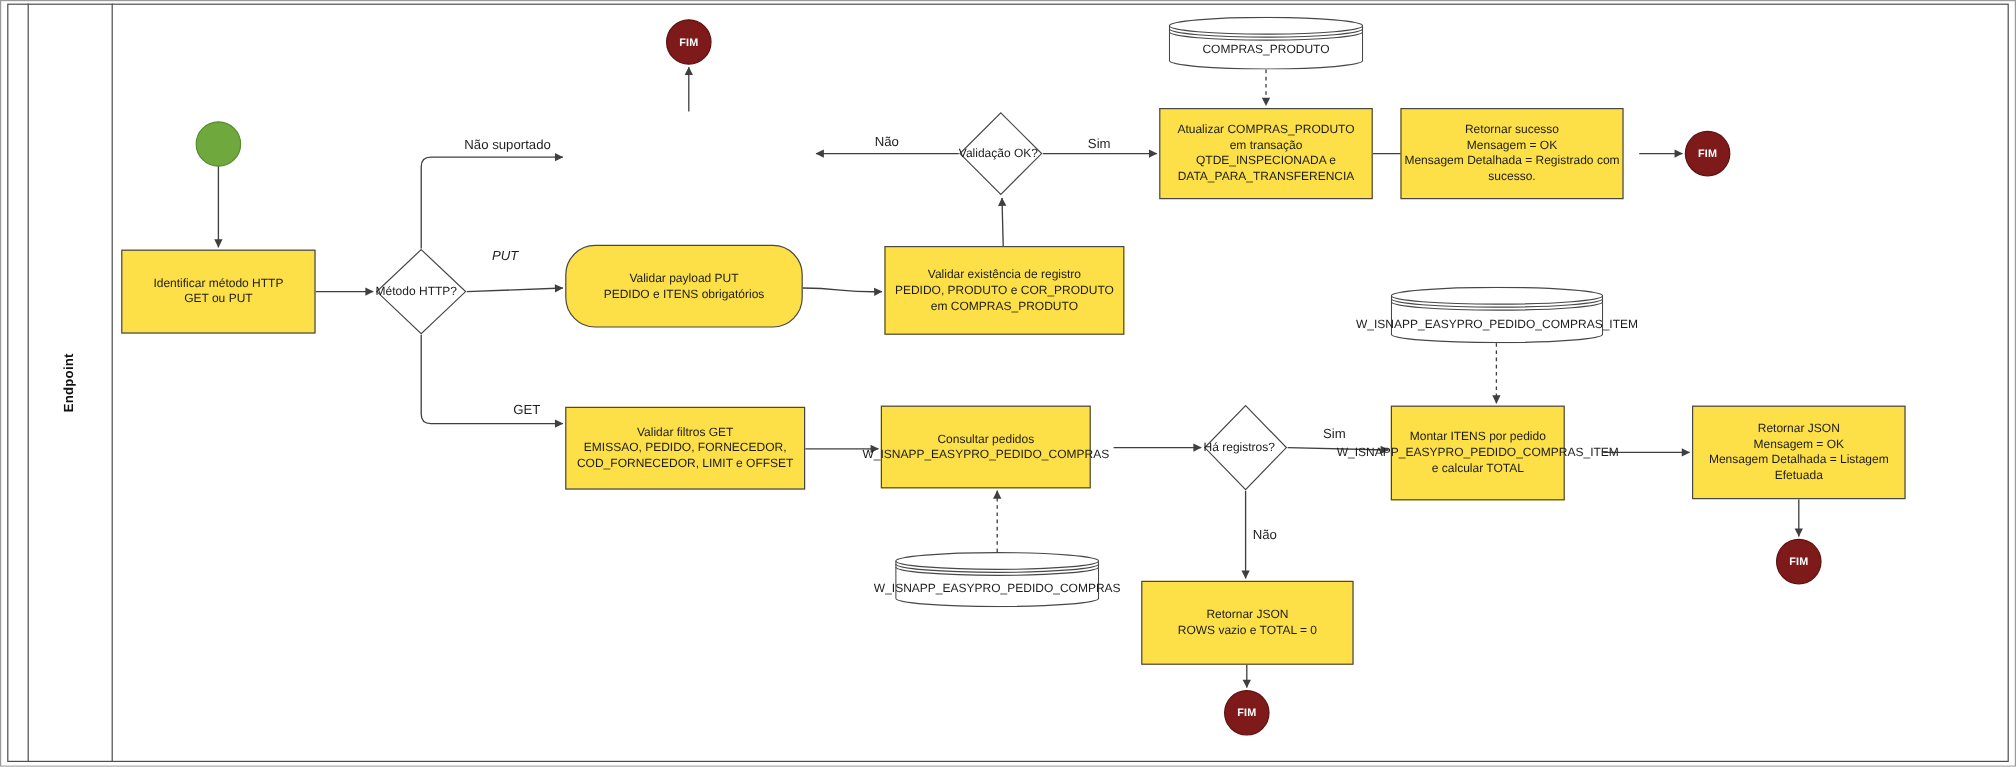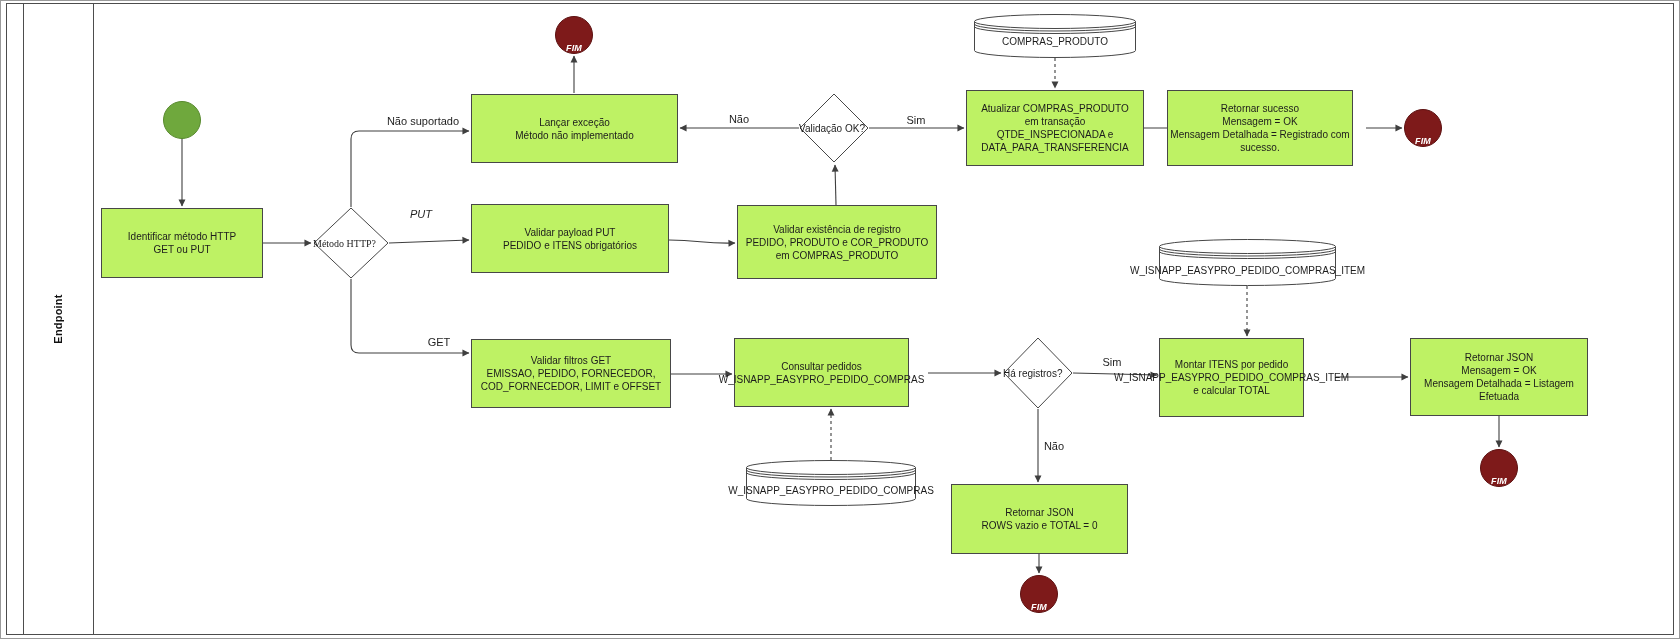--- a/index.html
+++ b/index.html
@@ -22,34 +22,33 @@
   .lane-title span {
     transform:rotate(-90deg); font-size:11px; font-weight:bold; color:#111;
     white-space:nowrap; letter-spacing:.2px;
   }
   svg.wires { position:absolute; left:0; top:0; }
   .edge { stroke:#3f3f3f; stroke-width:1.1; fill:none; }
   .edge.dashed { stroke-dasharray:3 3; }
 
   .node { position:absolute; box-sizing:border-box; }
   .box {
-    background:#bef264; border:1px solid #474747;
+    background:#fde047; border:1px solid #474747;
     display:flex; align-items:center; justify-content:center;
   }
   .box-text {
     white-space:pre; text-align:center; font-size:10px; line-height:13px;
     width:max-content;
   }
   .diamond { display:flex; align-items:center; justify-content:flex-start; }
   .diamond svg { position:absolute; left:0; top:0; }
   .diamond .box-text { position:relative; z-index:2; }
   .circle {
-    border-radius:50%; display:flex; align-items:flex-end; justify-content:center;
+    border-radius:50%; display:flex; align-items:center; justify-content:center;
     box-sizing:border-box;
-    font-style:italic;
   }
   .circle.start { background:#6fa83d; border:1px solid #588a2e; }
   .circle.end   { background:#7e1a1a; border:1px solid #5d1111; }
   .circle.end .fim-label { color:#fff; font-size:9px; font-weight:bold; letter-spacing:.2px; }
   .cyl { }
   .cyl svg { position:absolute; left:0; top:0; }
   .cyl-label {
     position:absolute; left:50%; top:0; transform:translateX(-50%);
     font-size:10px; white-space:nowrap; z-index:2; text-align:center;
   }
@@ -119,37 +118,33 @@
     <span class="fim-label">FIM</span>
   </div>
   <div class="node circle end" style="left:1479px; top:448px; width:38px; height:38px;">
     <span class="fim-label">FIM</span>
   </div>
 
   <div class="node box" style="left:100px; top:207px; width:162px; height:70px;">
     <span class="box-text">Identificar método HTTP
 GET ou PUT</span>
   </div>
-  <div class="node box" style="left:470px; top:93px; width:207px; height:69px;">
-    <span class="box-text">Lançar exceção
-Método não implementado</span>
-  </div>
   <div class="node box" style="left:965px; top:89px; width:178px; height:76px;">
     <span class="box-text">Atualizar COMPRAS_PRODUTO
 em transação
 QTDE_INSPECIONADA e
 DATA_PARA_TRANSFERENCIA</span>
   </div>
   <div class="node box" style="left:1166px; top:89px; width:186px; height:76px;">
     <span class="box-text">Retornar sucesso
 Mensagem = OK
 Mensagem Detalhada = Registrado com
 sucesso.</span>
   </div>
-  <div class="node box" style="left:470px; top:203px; width:198px; height:69px;">
+  <div class="node box" style="left:470px; top:203px; width:198px; height:69px;border-radius:25px;">
     <span class="box-text">Validar payload PUT
 PEDIDO e ITENS obrigatórios</span>
   </div>
   <div class="node box" style="left:470px; top:338px; width:200px; height:69px;">
     <span class="box-text">Validar filtros GET
 EMISSAO, PEDIDO, FORNECEDOR,
 COD_FORNECEDOR, LIMIT e OFFSET</span>
   </div>
   <div class="node box" style="left:736px; top:204px; width:200px; height:74px;">
     <span class="box-text">Validar existência de registro
@@ -169,21 +164,21 @@
     <span class="box-text">Retornar JSON
 Mensagem = OK
 Mensagem Detalhada = Listagem
 Efetuada</span>
   </div>
   <div class="node box" style="left:950px; top:483px; width:177px; height:70px;">
     <span class="box-text">Retornar JSON
 ROWS vazio e TOTAL = 0</span>
   </div>
 
-  <div class="node diamond" style="left:312px; top:206px; width:76px; height:72px;font-family:Liberation Serif, serif;">
+  <div class="node diamond" style="left:312px; top:206px; width:76px; height:72px;">
     <svg width="76" height="72" viewBox="0 0 76 72">
       <polygon points="38,1 75,36 38,71 1,36" fill="#ffffff" stroke="#474747" stroke-width="1"></polygon>
     </svg>
     <span class="box-text">Método HTTP?</span>
   </div>
   <div class="node diamond" style="left:798px; top:92px; width:70px; height:70px;">
     <svg width="70" height="70" viewBox="0 0 70 70">
       <polygon points="35,1 69,35 35,69 1,35" fill="#ffffff" stroke="#474747" stroke-width="1"></polygon>
     </svg>
     <span class="box-text">Validação OK?</span>

